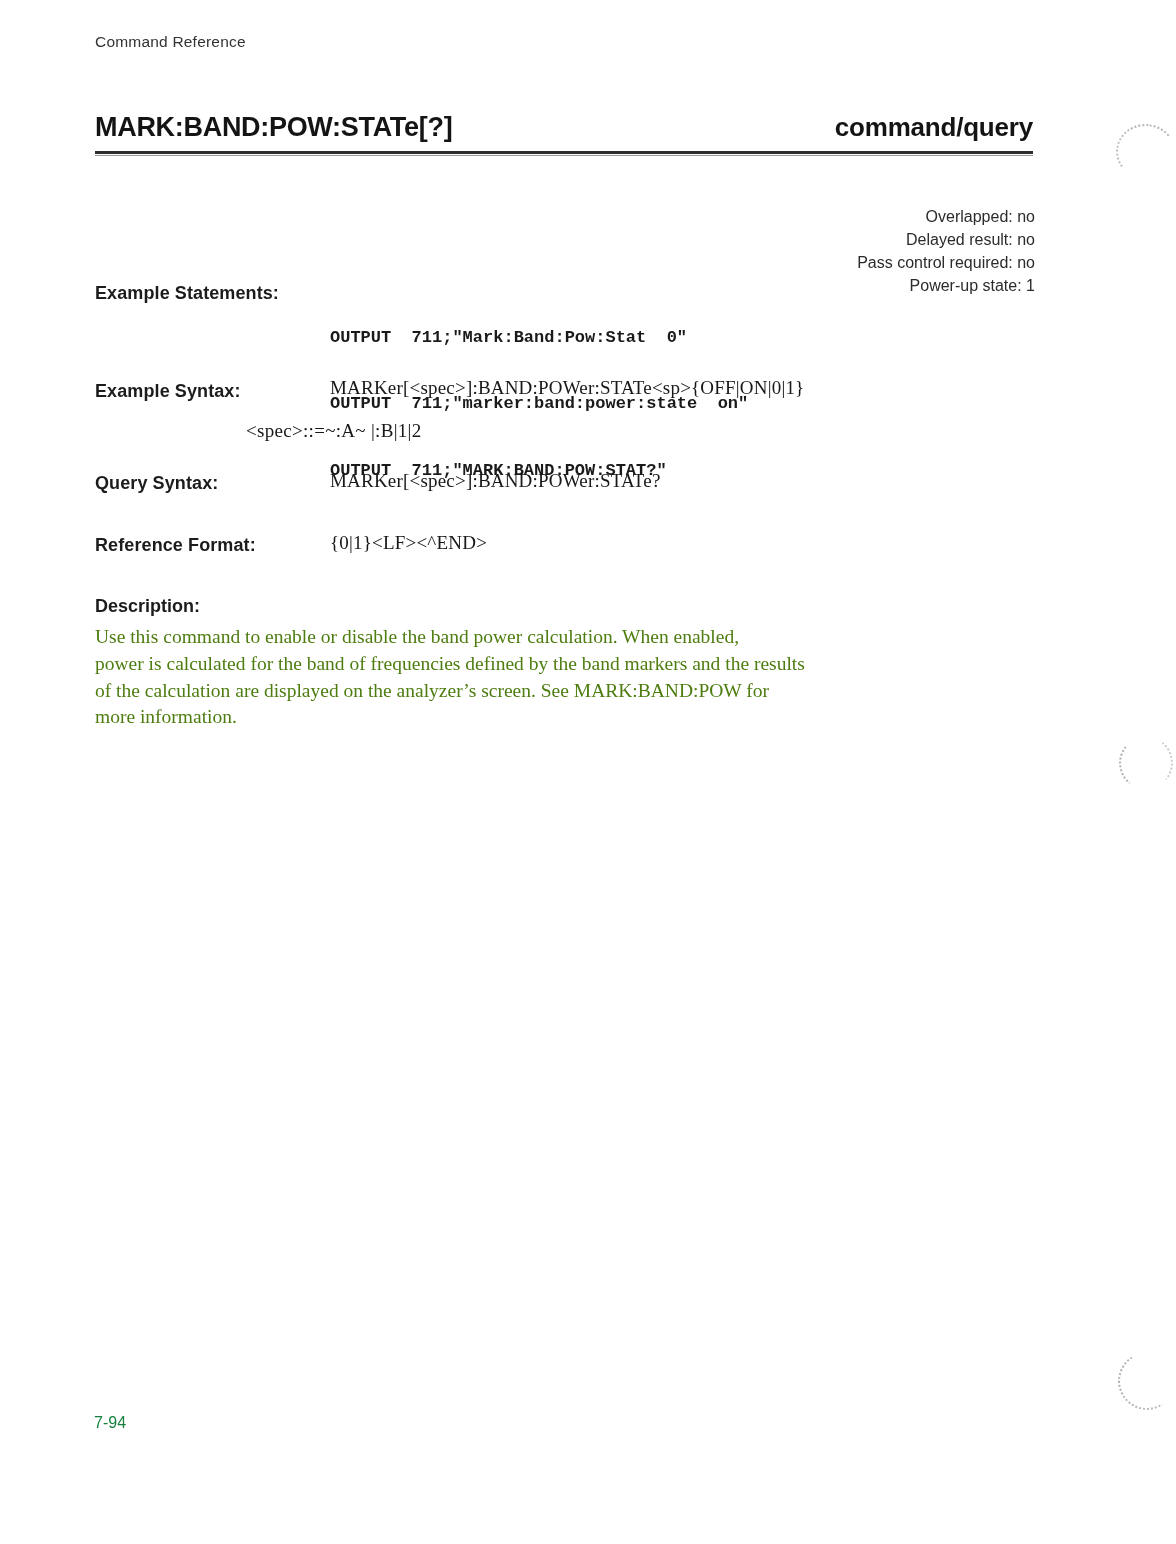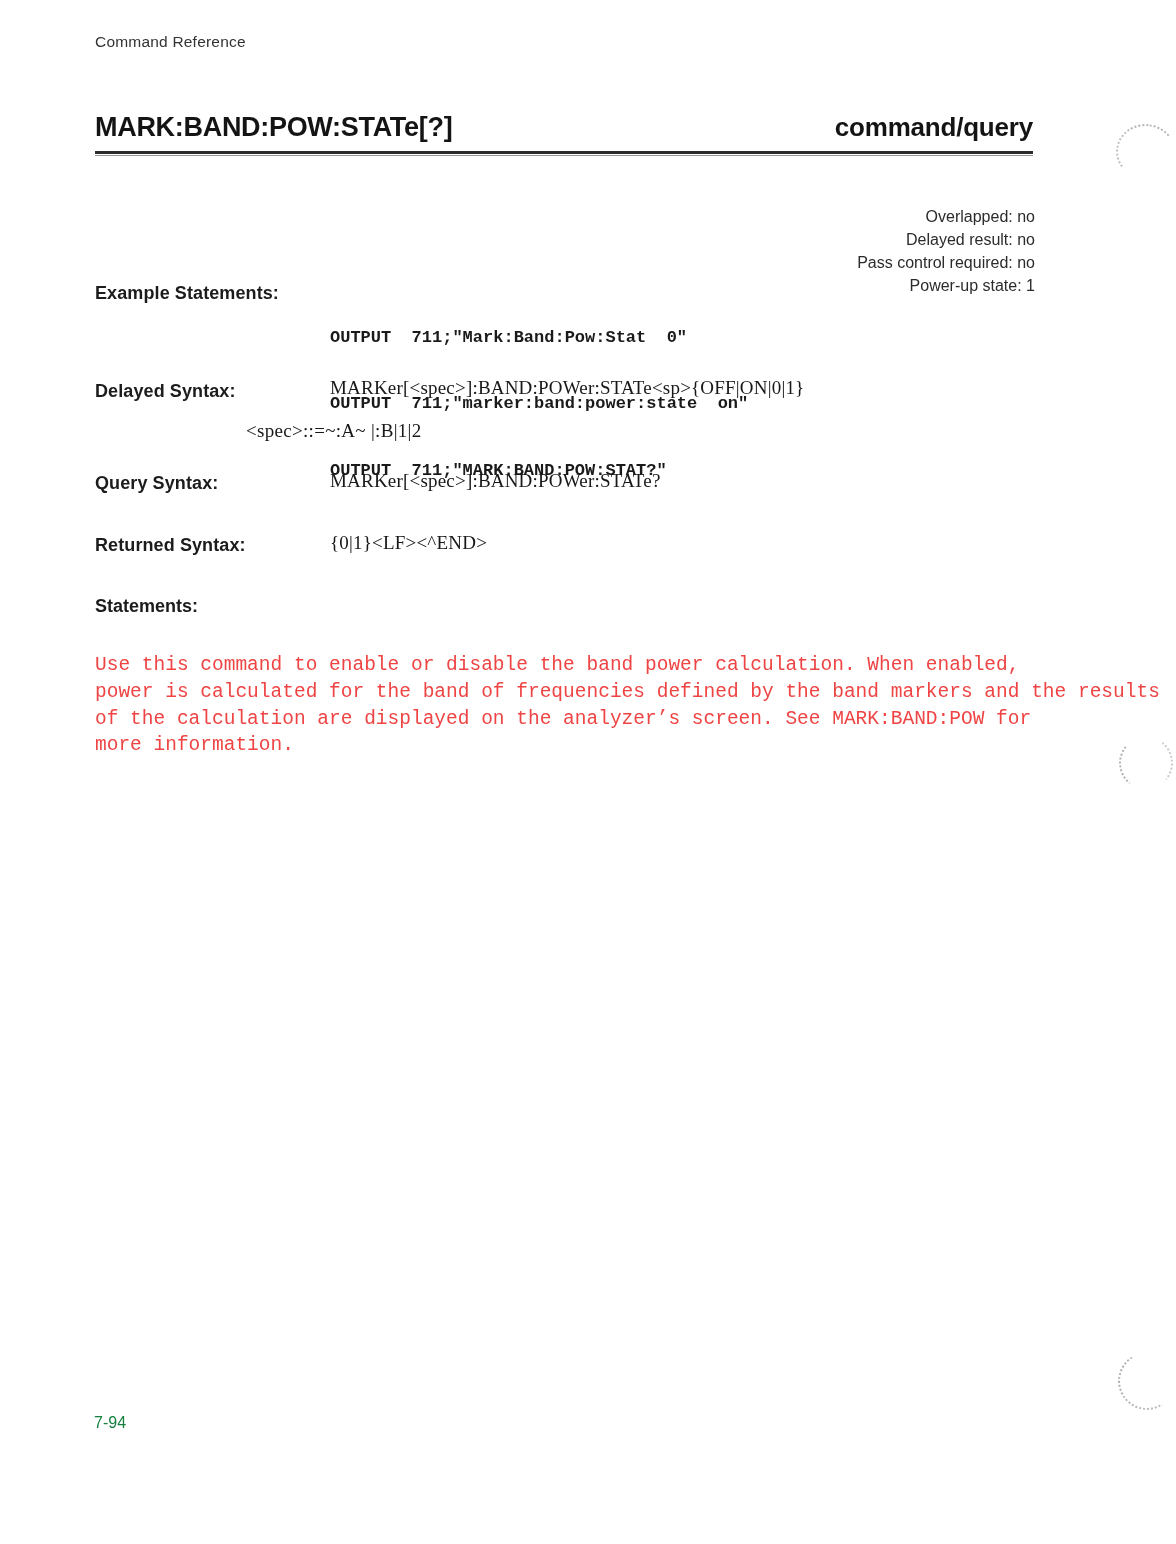--- a/index.html
+++ b/index.html
@@ -58,22 +58,22 @@
     font-family:"Liberation Serif", serif;
     font-size:19px; color:#181818; white-space:nowrap; letter-spacing:0.3px;
   }
 
   .desc-heading {
     position:absolute; left:95px; top:596px;
     font-size:18px; font-weight:700; color:#1c1c1c;
   }
   .para {
     position:absolute; left:95px;
-    font-family:Liberation Mono, monospace;
-    font-size:19.5px; color:#ef4444; line-height:26.8px;margin-top:28px;
+    font-family:Liberation Serif, serif;
+    font-size:19.5px; color:#4d7c0f; line-height:26.8px;
   }
   .para div { white-space:nowrap; }
   #para1 { top:624px; }
   #para2 { top:742px; }
 
   .footer-num {
     position:absolute; left:94px; top:1414px;
     font-size:16px; color:#15803d;
   }
 
@@ -108,32 +108,32 @@
     <div>Power-up state: 1</div>
   </div>
 
   <div class="label-col" style="top:283px">Example Statements:</div>
   <div class="mono-lines" style="top:282px">
     <div>OUTPUT  711;"Mark:Band:Pow:Stat  0"</div>
     <div>OUTPUT  711;"marker:band:power:state  on"</div>
     <div>OUTPUT  711;"MARK:BAND:POW:STAT?"</div>
   </div>
 
-  <div class="label-col" style="top:381px">Delayed Syntax:</div>
+  <div class="label-col" style="top:381px">Example Syntax:</div>
   <div class="serif-val" style="top:377px">MARKer[&lt;spec&gt;]:BAND:POWer:STATe&lt;sp&gt;{OFF|ON|0|1}</div>
 
   <div class="spec-def">&lt;spec&gt;::=~:A~ |:B|1|2</div>
 
   <div class="label-col" style="top:473px">Query Syntax:</div>
   <div class="serif-val" style="top:470px">MARKer[&lt;spec&gt;]:BAND:POWer:STATe?</div>
 
-  <div class="label-col" style="top:535px">Returned Syntax:</div>
+  <div class="label-col" style="top:535px">Reference Format:</div>
   <div class="serif-val" style="top:532px">{0|1}&lt;LF&gt;&lt;^END&gt;</div>
 
-  <div class="desc-heading">Statements:</div>
+  <div class="desc-heading">Description:</div>
 
   <div class="para" id="para1">
     <div>Use this command to enable or disable the band power calculation. When enabled,</div>
     <div>power is calculated for the band of frequencies defined by the band markers and the results</div>
     <div>of the calculation are displayed on the analyzer’s screen. See MARK:BAND:POW for</div>
     <div>more information.</div>
   </div>
 
   <div class="para" id="para2">
   </div>

